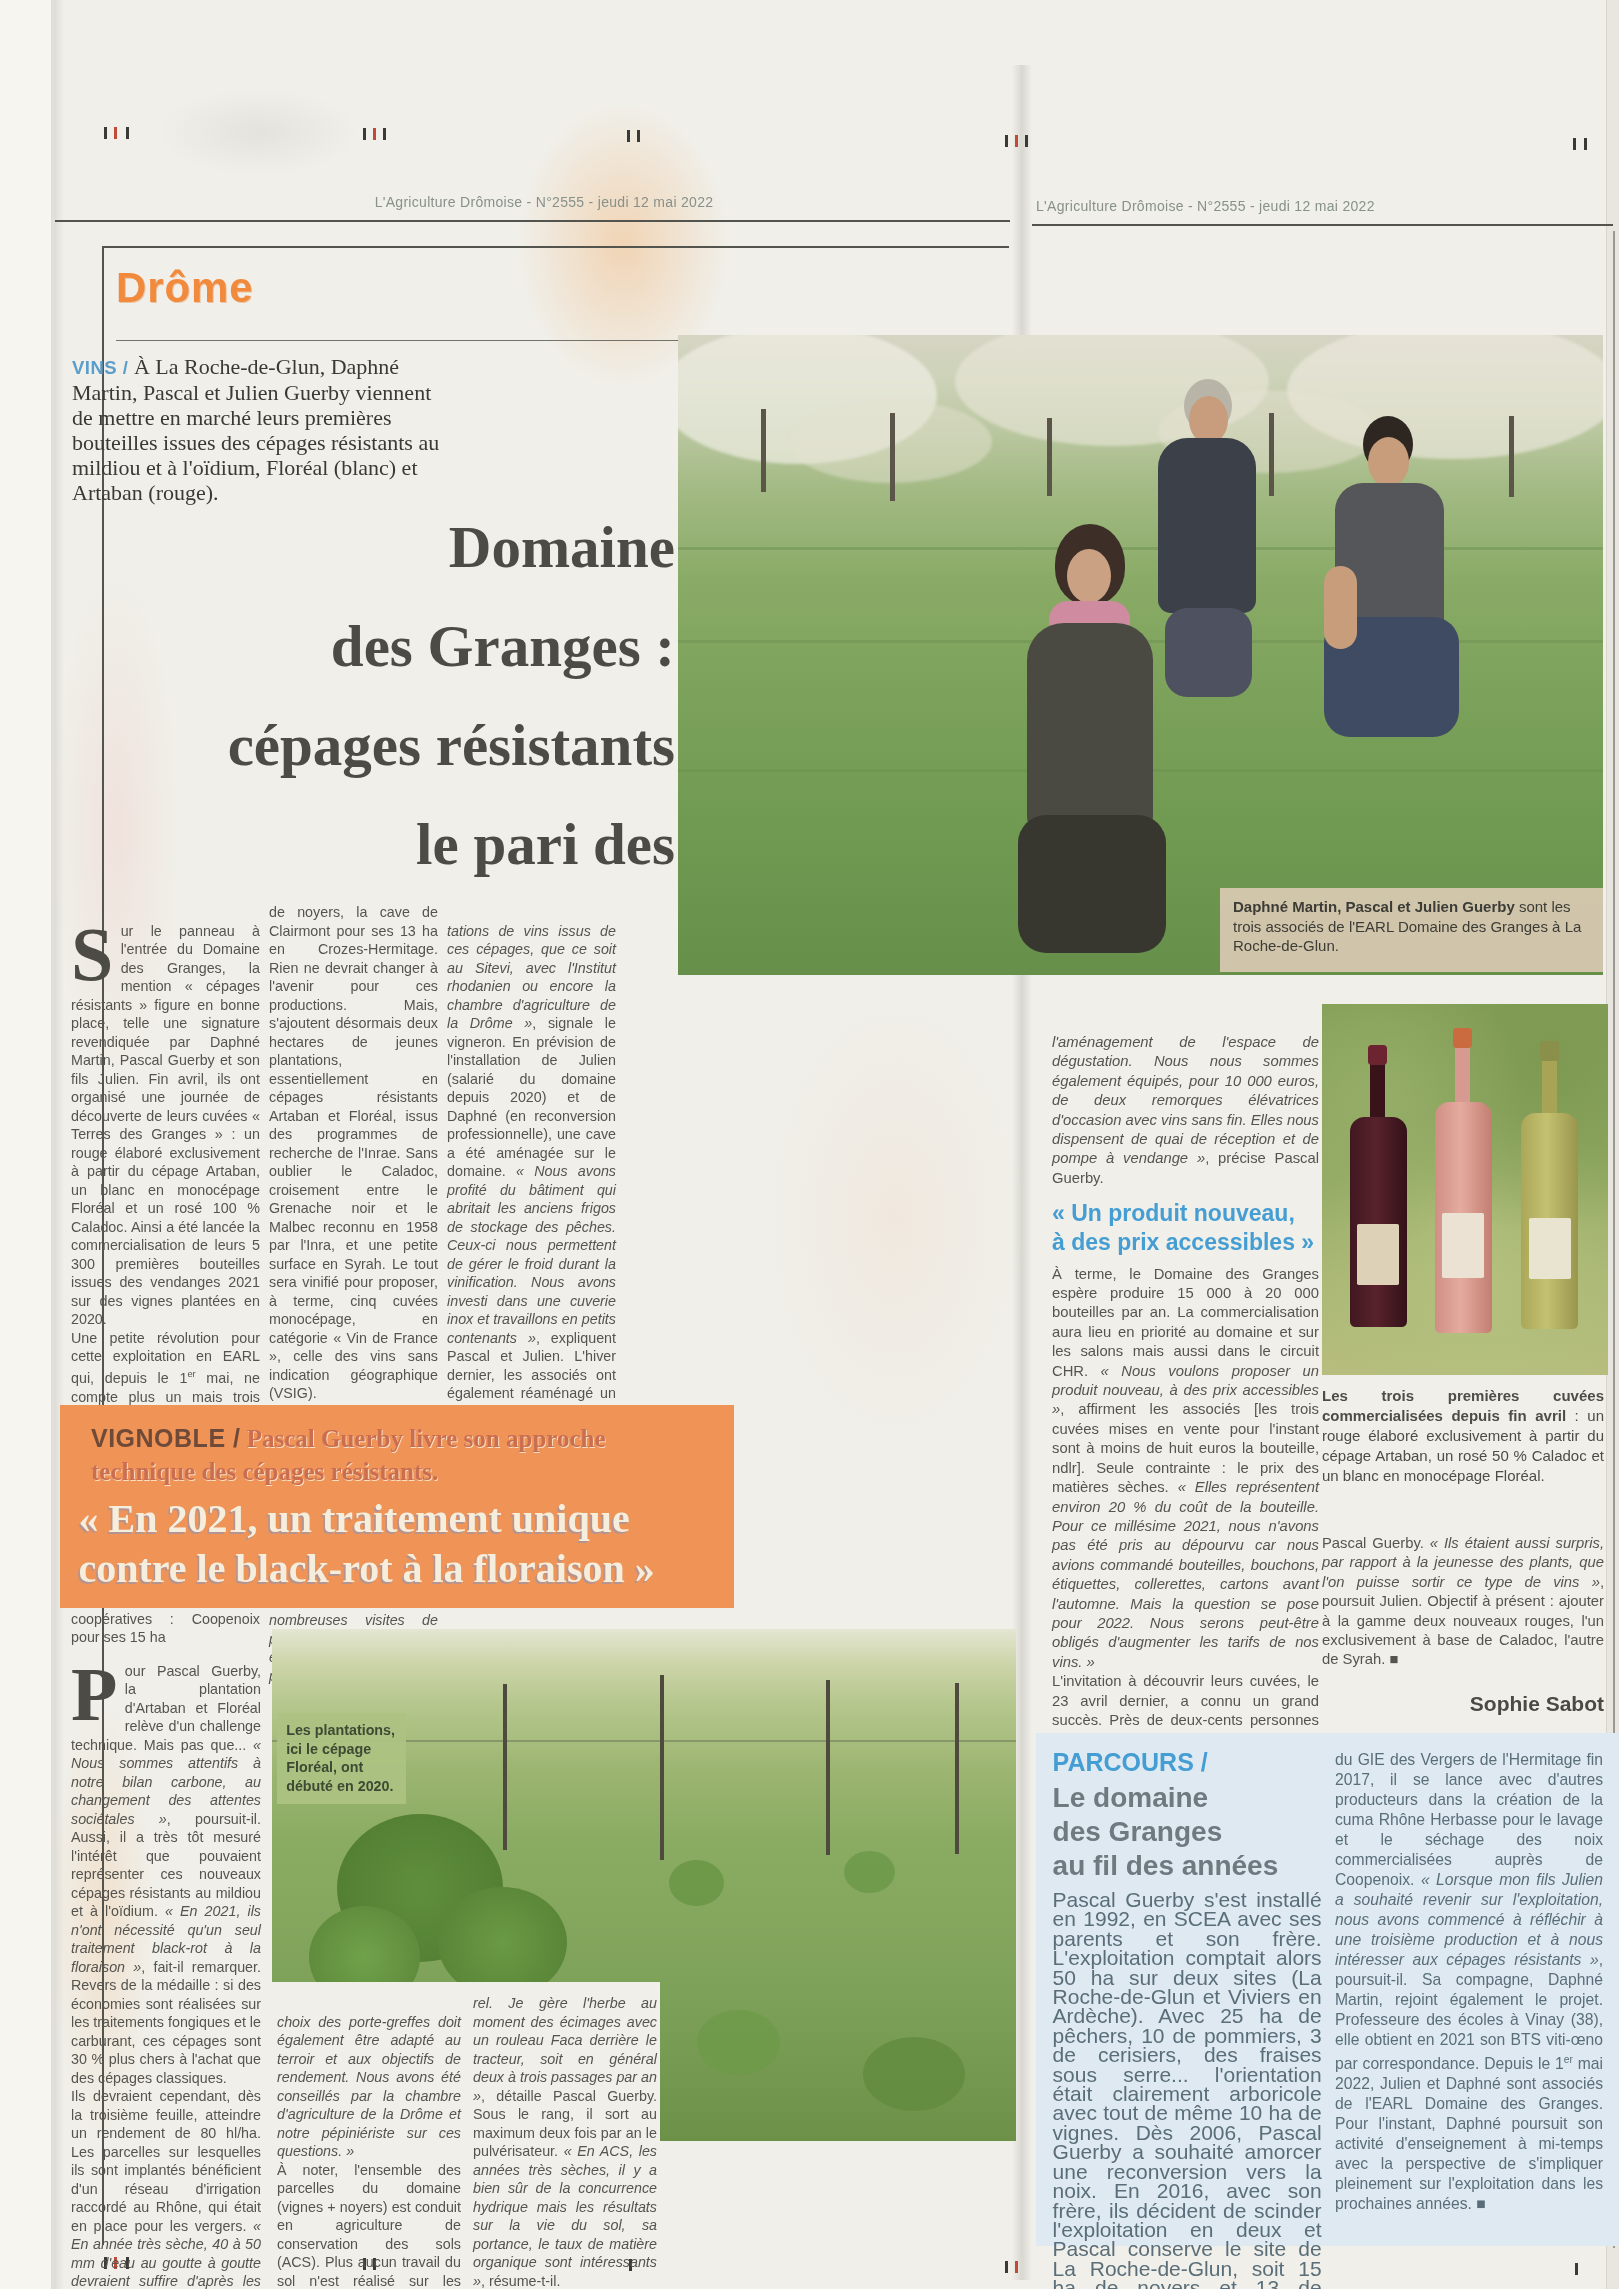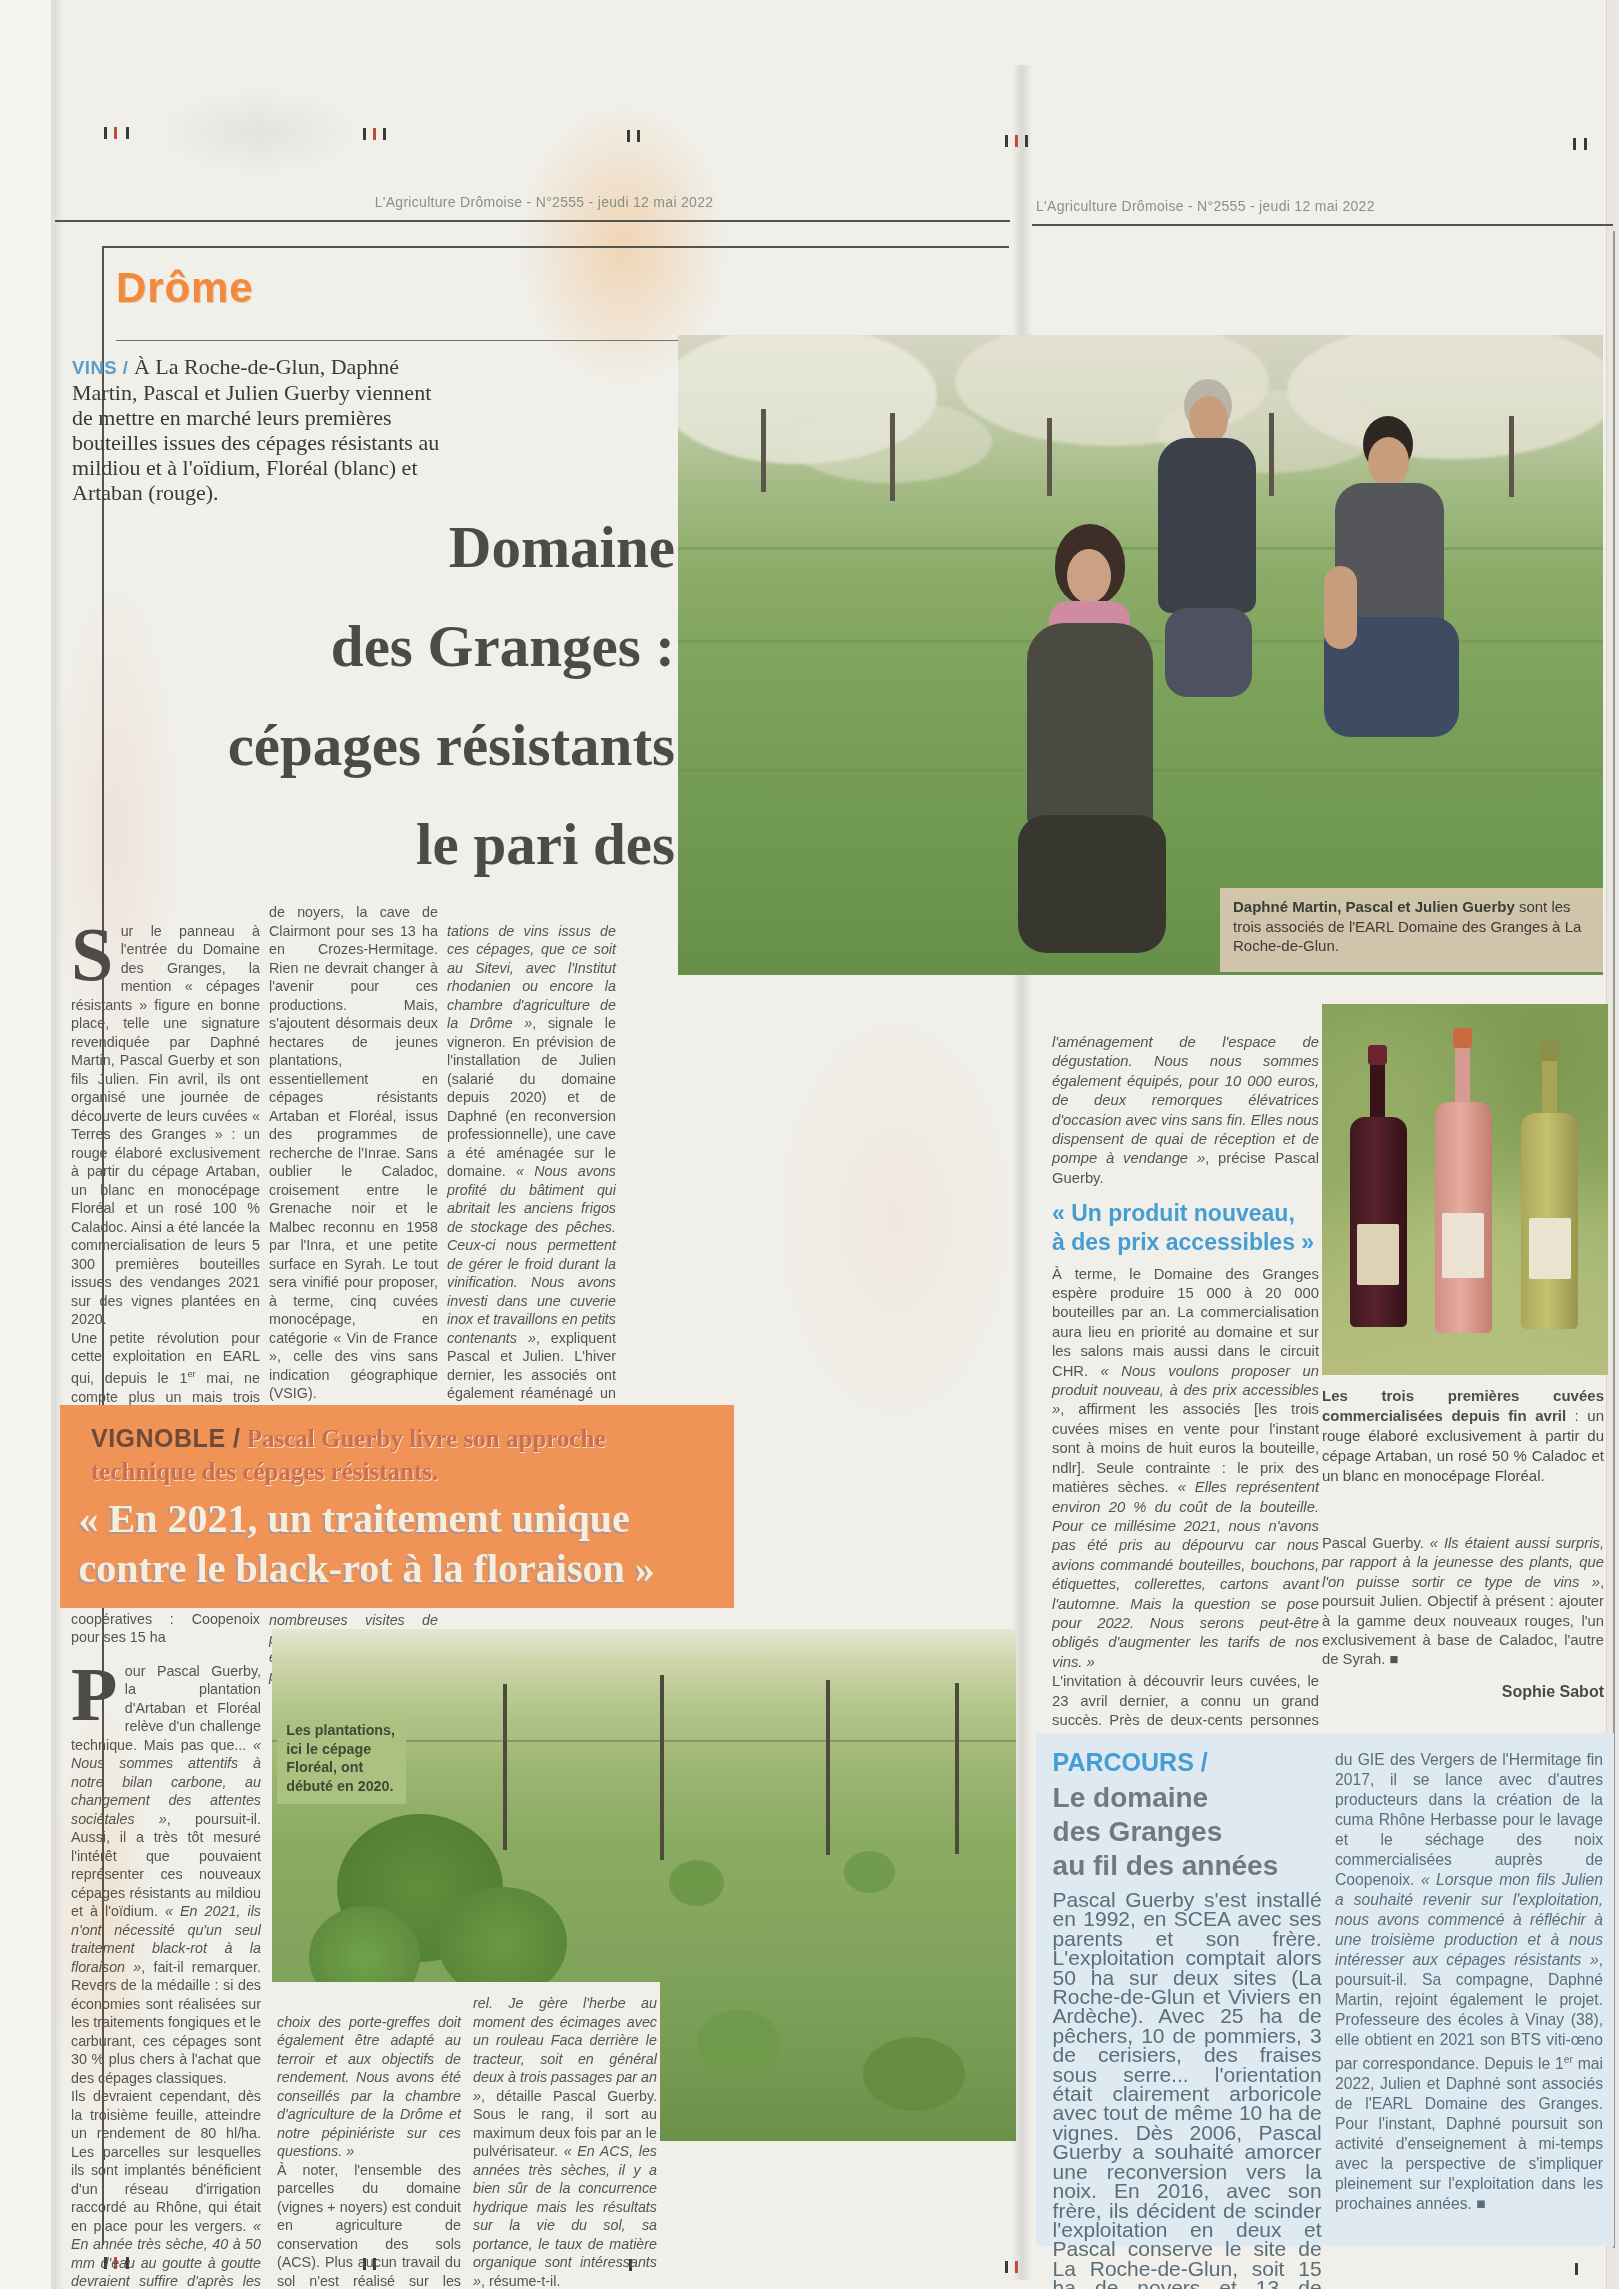--- a/index.html
+++ b/index.html
@@ -272,24 +272,24 @@
     <div style="position:absolute;left:218px;top:37px;width:18.5px;height:20px;border-radius:3.7px;background:#8a8f4a;"></div>
     <div class="bottle-body" style="left:199px;top:109px;width:57px;height:216px;background:linear-gradient(90deg,#aaa758,#c5c171 45%,#99954c);"></div>
     <div class="bottle-label" style="left:207px;top:214px;width:42px;height:61px;background:#e9e4cf;"></div>
   </div>
 
   <div class="abs bottles-cap" style="left:1322px;top:1386px;width:282px;">
     <span class="bd">Les trois premières cuvées commercialisées depuis fin avril</span><span> : un rouge élaboré exclusivement à partir du cépage Artaban, un rosé 50 % Caladoc et un blanc en monocépage Floréal.</span>
   </div>
   <div class="abs" style="left:1322px;top:1534px;width:282px;">
     <div class="bodytext" style="font-size:14.8px;line-height:19.4px;"><span>Pascal Guerby. </span><span class="it">« Ils étaient aussi surpris, par rapport à la jeunesse des plants, que l'on puisse sortir ce type de vins »</span><span>, poursuit Julien. Objectif à présent : ajouter à la gamme deux nouveaux rouges, l'un exclusivement à base de Caladoc, l'autre de Syrah. ■</span></div>
-    <div class="sig" style="font-size:16px;margin-top:13px;">Sophie Sabot</div>
-  </div>
-
-  <div class="abs parcours-panel" style="left:1036px;top:1733px;width:578px;height:513px;">
+    <div class="sig" style="font-size:21px;margin-top:22px;">Sophie Sabot</div>
+  </div>
+
+  <div class="abs parcours-panel" style="left:1036px;top:1733px;width:578px;height:513px;padding-left:6px;">
     <div class="parcours-label" style="position:absolute;left:16.6px;top:14.8px;">PARCOURS /</div>
     <div class="parcours-title" style="position:absolute;left:16.6px;top:48px;width:277px;">Le domaine
 des Granges
 au fil des années</div>
     <div class="parcours-body" style="position:absolute;left:16.6px;top:157px;width:269px;">Pascal Guerby s'est installé en 1992, en SCEA avec ses parents et son frère. L'exploitation comptait alors 50 ha sur deux sites (La Roche-de-Glun et Viviers en Ardèche). Avec 25 ha de pêchers, 10 de pommiers, 3 de cerisiers, des fraises sous serre... l'orientation était clairement arboricole avec tout de même 10 ha de vignes. Dès 2006, Pascal Guerby a souhaité amorcer une reconversion vers la noix. En 2016, avec son frère, ils décident de scinder l'exploitation en deux et Pascal conserve le site de La Roche-de-Glun, soit 15 ha de noyers et 13 de vignes en Crozes-Hermitage. Suite à la fermeture</div>
     <div class="parcours-body2" style="position:absolute;left:299px;top:16.6px;width:268px;"><span>du GIE des Vergers de l'Hermitage fin 2017, il se lance avec d'autres producteurs dans la création de la cuma Rhône Herbasse pour le lavage et le séchage des noix commercialisées auprès de Coopenoix. </span><span class="it">« Lorsque mon fils Julien a souhaité revenir sur l'exploitation, nous avons commencé à réfléchir à une troisième production et à nous intéresser aux cépages résistants »</span><span>, poursuit-il. Sa compagne, Daphné Martin, rejoint également le projet. Professeure des écoles à Vinay (38), elle obtient en 2021 son BTS viti-œno par correspondance. Depuis le 1</span><span class="sup">er</span><span> mai 2022, Julien et Daphné sont associés de l'EARL Domaine des Granges. Pour l'instant, Daphné poursuit son activité d'enseignement à mi-temps avec la perspective de s'impliquer pleinement sur l'exploitation dans les prochaines années. ■</span></div>
   </div>
 
 </div>
 

